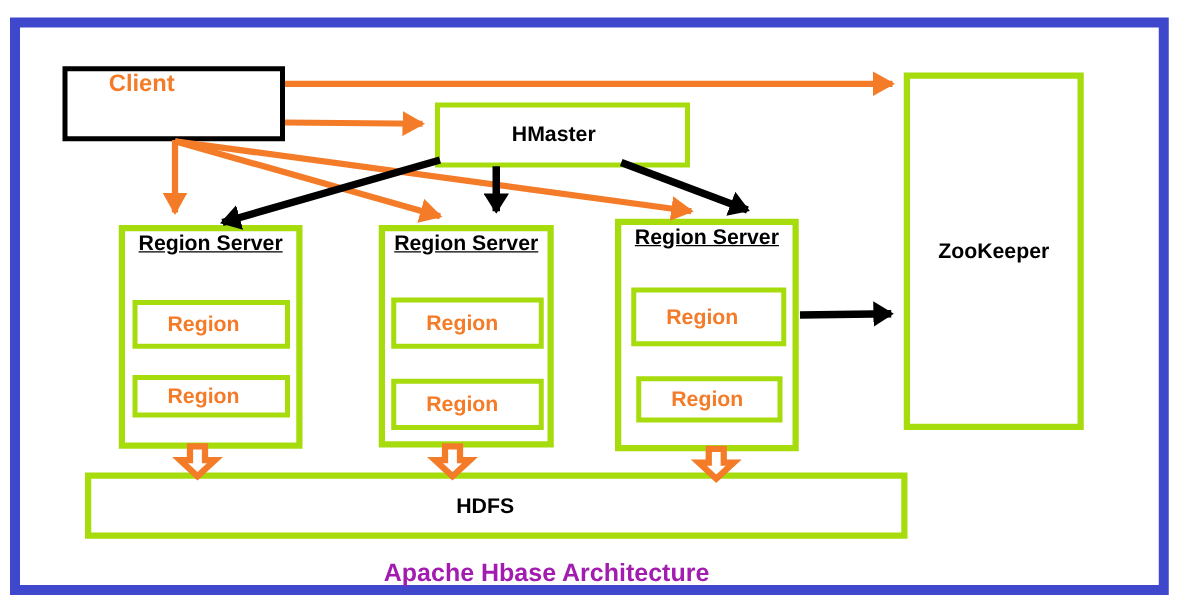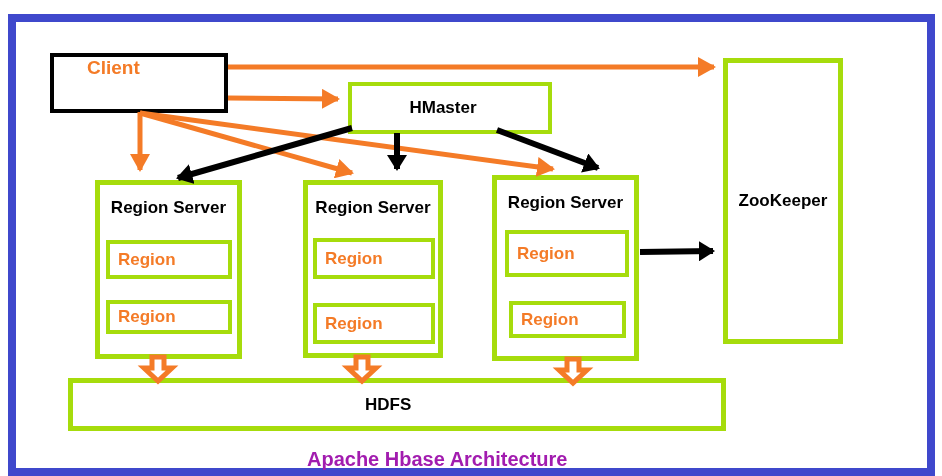--- a/index.html
+++ b/index.html
@@ -16,34 +16,34 @@
     left:50px;top:53px;width:178px;height:60px;border:4px solid #000000;
     display:flex;align-items:flex-start;padding-left:33px;
     color:#F47B27;font-size:19px;
   }
   .hmaster{
     left:348px;top:82px;width:204px;height:52px;border:4px solid #A6DC0C;
     display:flex;align-items:center;justify-content:center;
     color:#000000;font-size:17px;padding-right:14px;
   }
   .zookeeper{
-    left:723px;top:58px;width:120px;height:286px;border:5px solid #A6DC0C;
+    left:723px;top:58px;width:144px;height:286px;border:5px solid #A6DC0C;
     display:flex;align-items:center;justify-content:center;
     color:#000000;font-size:17px;
   }
   .rserver{border:5px solid #A6DC0C;}
   .rs1{left:95px;top:180px;width:147px;height:179px;}
   .rs2{left:303px;top:180px;width:140px;height:178px;}
   .rs3{left:492px;top:175px;width:147px;height:186px;}
   .rs-label{
-    margin-top:13px;text-align:center;color:#000000;font-size:17px;white-space:nowrap;
+    text-align:center;color:#000000;font-size:17px;white-space:nowrap;text-decoration:underline;
   }
   .region{
     position:absolute;box-sizing:border-box;border:4px solid #A6DC0C;background:#fff;
-    display:flex;align-items:center;padding-left:8px;
+    display:flex;align-items:center;padding-left:24px;
     color:#F47B27;font-size:17px;
   }
   .rs1 .r1{left:6px;top:55px;width:126px;height:39px;}
   .rs1 .r2{left:6px;top:115px;width:126px;height:34px;}
   .rs2 .r1{left:5px;top:53px;width:122px;height:41px;}
   .rs2 .r2{left:5px;top:118px;width:122px;height:41px;}
   .rs3 .r1{left:8px;top:50px;width:124px;height:47px;}
   .rs3 .r2{left:12px;top:121px;width:117px;height:37px;}
   .hdfs{
     left:68px;top:378px;width:658px;height:53px;border:5px solid #A6DC0C;

